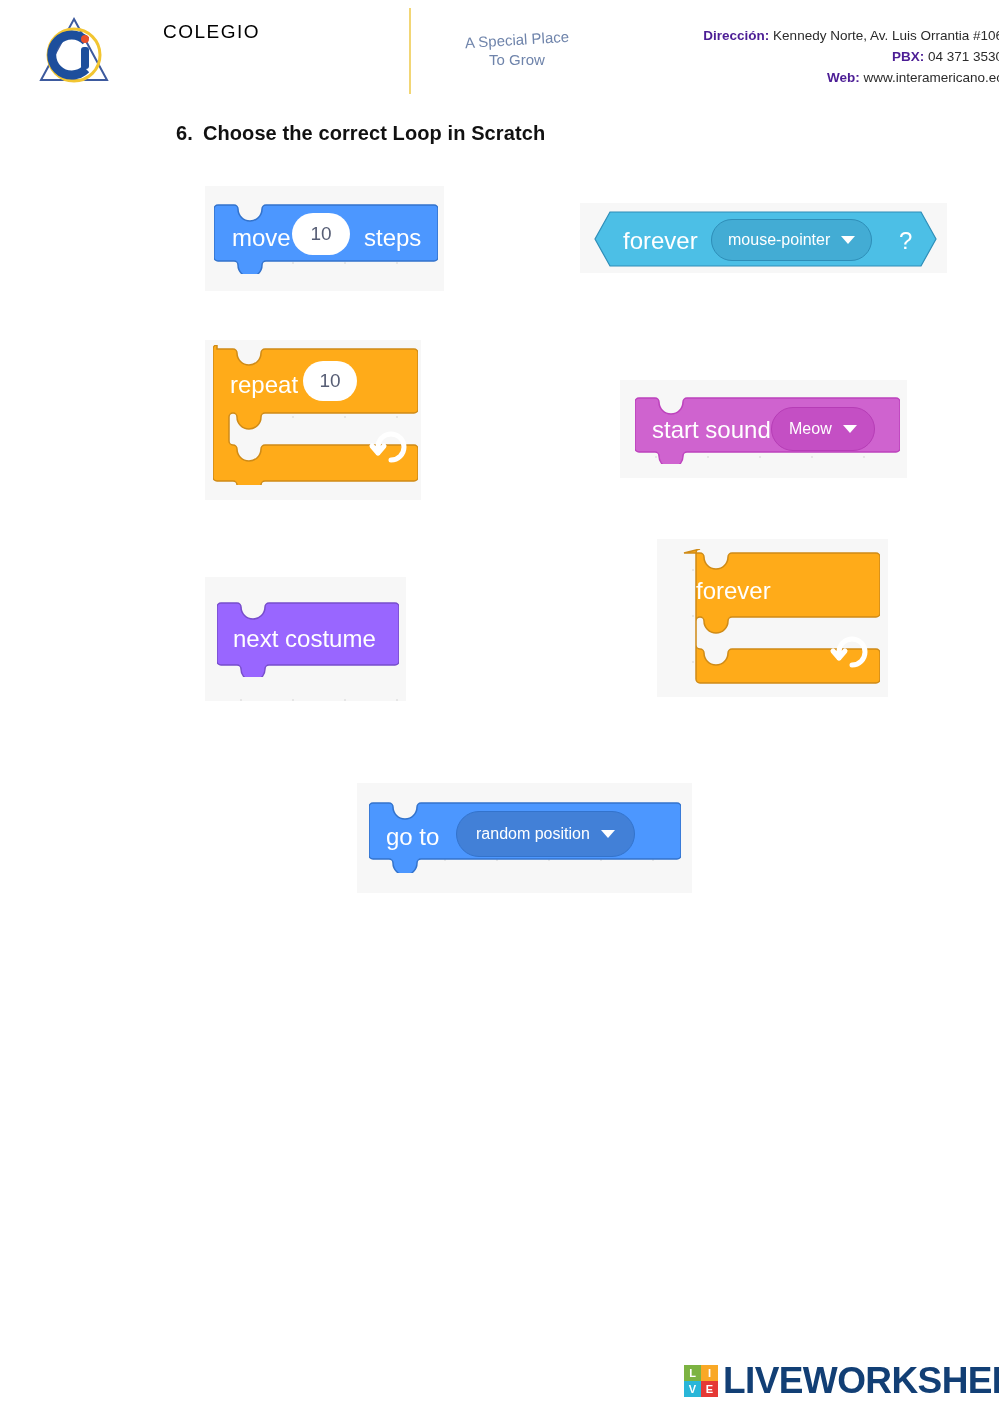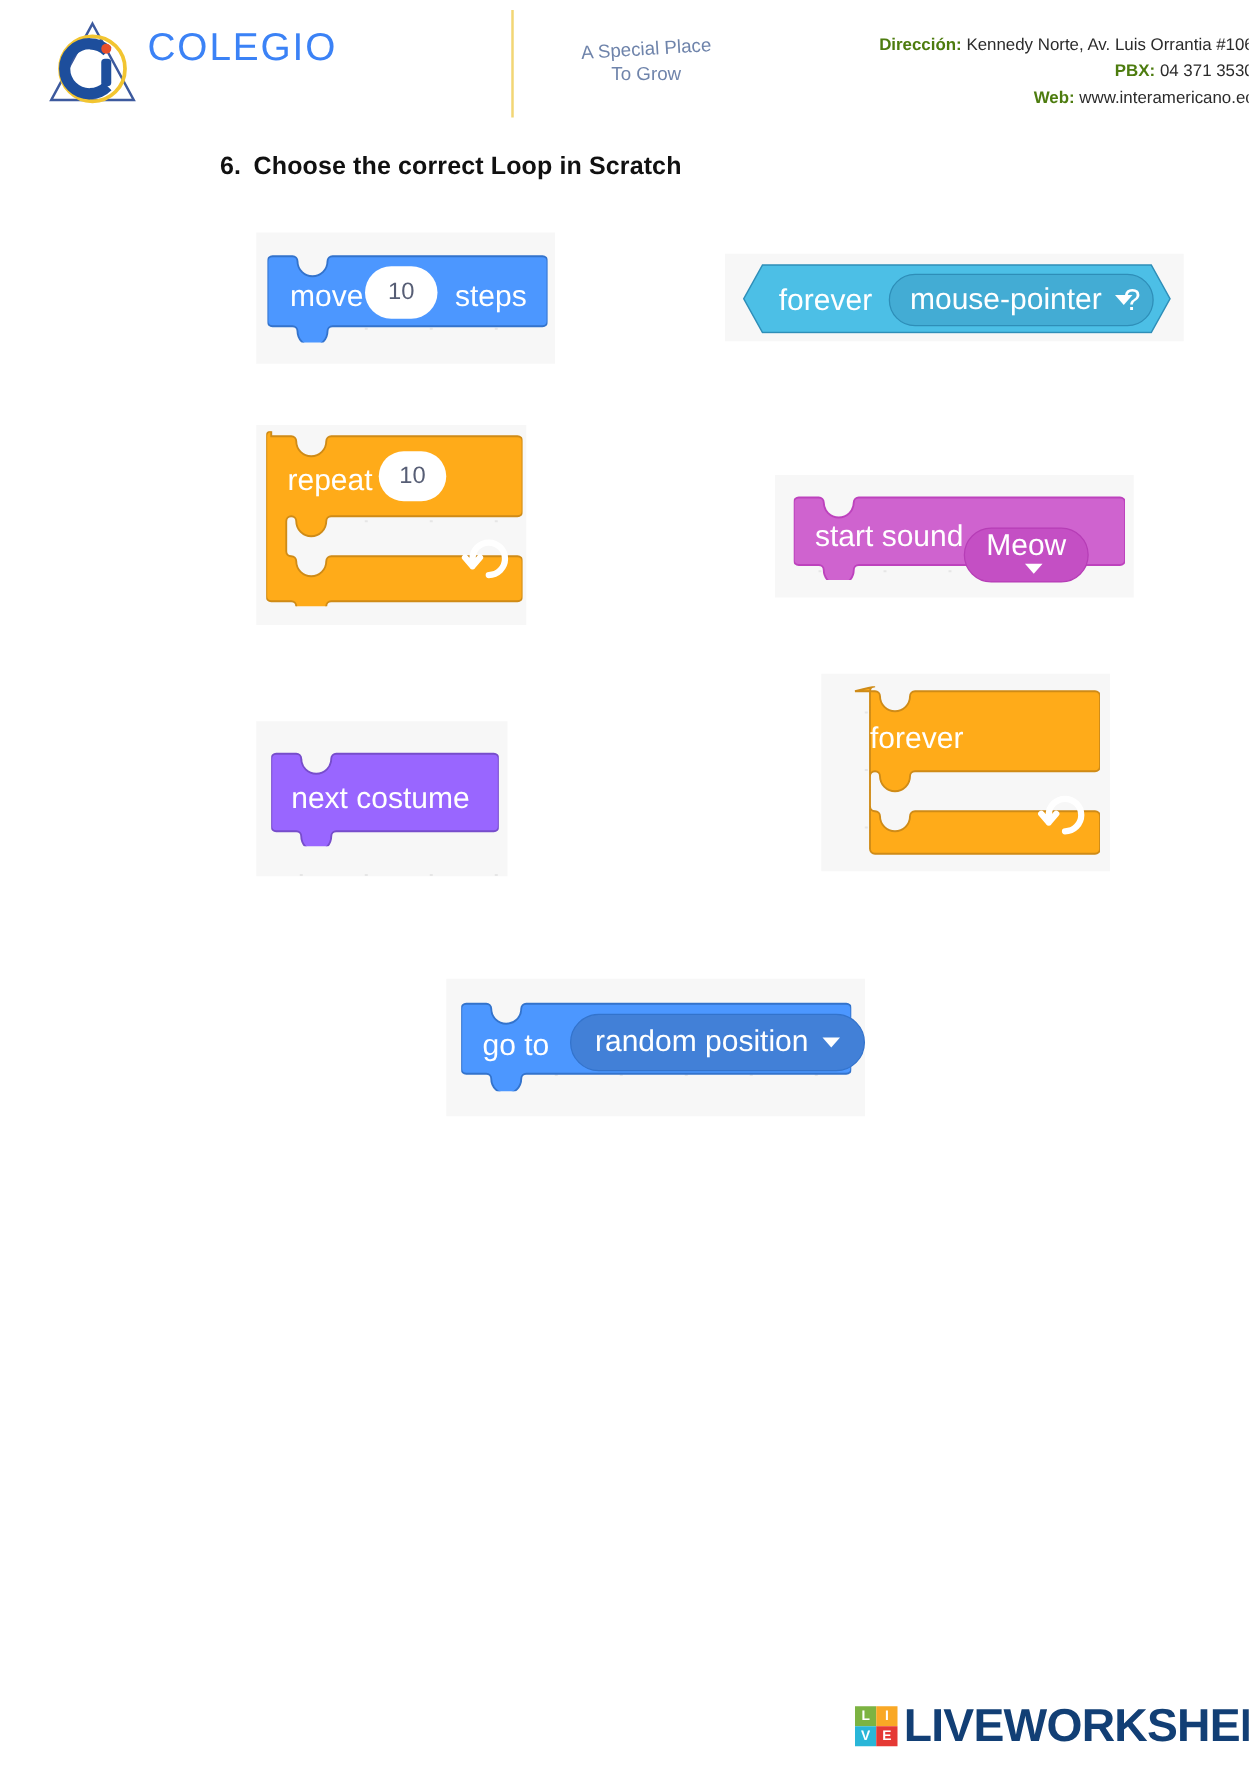--- a/index.html
+++ b/index.html
@@ -25,25 +25,26 @@
     position: absolute;
     left: 38px; top: 14px;
     width: 72px; height: 72px;
   }
   .logo-text {
     position: absolute;
     left: 118px; top: 22px;
     line-height: 1;
   }
   .logo-line1 {
-    font-size: 31px;
+    font-size: 19px;
     letter-spacing: 1.5px;
-    color: #3b82f6;
+    color: #000000;
     font-weight: 400;
     display: block;
+    margin-left: 45px;
   }
   .logo-line2 {
     font-size: 30px;
     letter-spacing: 0.4px;
     color: #1d4e9c;
     font-weight: bold;
     display: block;
     margin-top: 3px;
   }
   .header-divider {
@@ -65,21 +66,21 @@
   .slogan .s2 { display:block; }
   .contact {
     position: absolute;
     right: -4px; top: 26px;
     text-align: right;
     font-size: 13.5px;
     line-height: 1.55;
     color: #2b2b2b;
     white-space: nowrap;
   }
-  .contact b { color: #4d7c0f; margin-left: 23px; }
+  .contact b { color: #4c1d95; margin-left: 23px; }
 
   
   .question {
     position: absolute;
     left: 176px; top: 122px;
     font-size: 20px;
     font-weight: bold;
     color: #111111;
     letter-spacing: 0.1px;
   }
@@ -114,21 +115,21 @@
     display: flex;
     align-items: center;
     justify-content: center;
   }
   .dropdown {
     position: absolute;
     border-radius: 999px;
     display: flex;
     align-items: center;
     color: #ffffff;
-    font-size: 24px;
+    font-size: 16px;
     white-space: nowrap;
   }
   .dd-arrow {
     width: 0; height: 0;
     border-left: 7px solid transparent;
     border-right: 7px solid transparent;
     border-top: 8px solid #ffffff;
     margin-left: 11px;
   }
 
@@ -246,21 +247,21 @@
     <div class="oval-input" style="left:90px; top:16px; width:54px; height:40px;">10</div>
   </div>
 </div>
 
 <div class="panel" style="left:620px; top:380px; width:287px; height:98px;">
   <div class="blk" style="left:15px; top:14px; width:265px; height:70px;">
     <svg class="svgwrap" width="265" height="70" viewBox="0 0 265 70">
       <path d="M4,4 h16 a4,4 0 0 1 4,4 a12,12 0 0 0 24,0 a4,4 0 0 1 4,-4 h209 a4,4 0 0 1 4,4 v46 a4,4 0 0 1 -4,4 h-209 a4,4 0 0 0 -4,4 a12,12 0 0 1 -24,0 a4,4 0 0 0 -4,-4 h-16 a4,4 0 0 1 -4,-4 v-46 a4,4 0 0 1 4,-4 z" fill="#CF63CF" stroke="#BD42BD" stroke-width="1.5"></path>
     </svg>
     <div class="blk-label" style="position:absolute; left:17px; top:24px;">start sound</div>
-    <div class="dropdown" style="left:136px; top:28px; height:42px; padding:0 17px; background:#C44FC4; border:1.2px solid #B63DB6;flex-direction:column;">
+    <div class="dropdown" style="left:136px; top:13px; height:42px; padding:0 17px; background:#C44FC4; border:1.2px solid #B63DB6;">
       <span>Meow</span>
       <span class="dd-arrow"></span>
     </div>
   </div>
 </div>
 
 <div class="panel" style="left:205px; top:577px; width:201px; height:124px;">
   <div class="blk" style="left:12px; top:22px; width:182px; height:78px;">
     <svg class="svgwrap" width="182" height="78" viewBox="0 0 182 78">
       <path d="M4,4 h16 a4,4 0 0 1 4,4 a12,12 0 0 0 24,0 a4,4 0 0 1 4,-4 h126 a4,4 0 0 1 4,4 v54 a4,4 0 0 1 -4,4 h-126 a4,4 0 0 0 -4,4 a12,12 0 0 1 -24,0 a4,4 0 0 0 -4,-4 h-16 a4,4 0 0 1 -4,-4 v-54 a4,4 0 0 1 4,-4 z" fill="#9966FF" stroke="#774DCB" stroke-width="1.5"></path>

